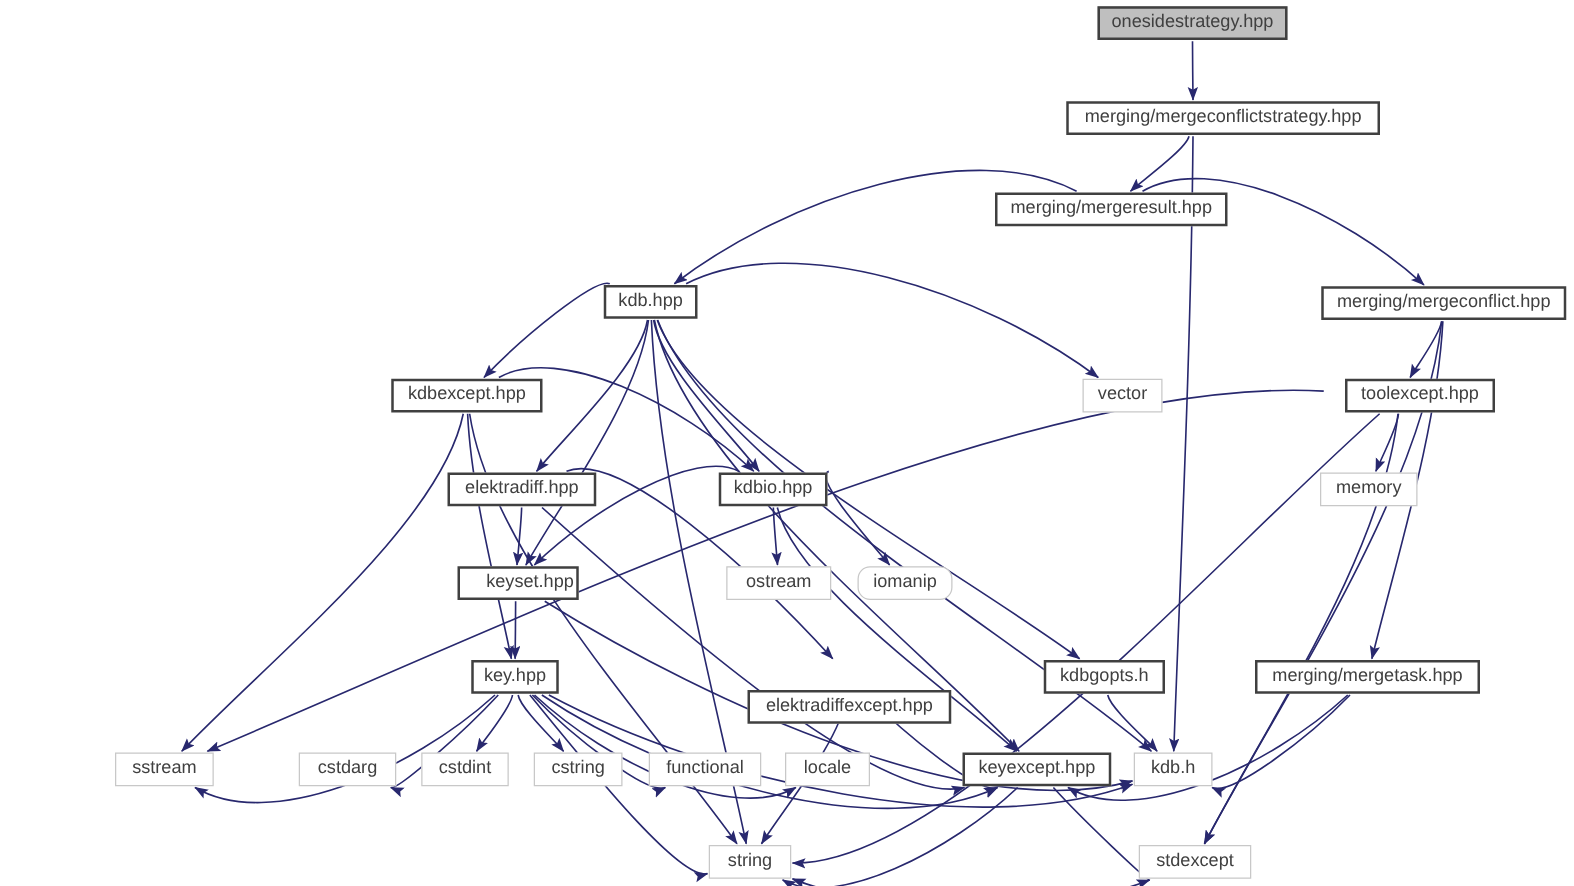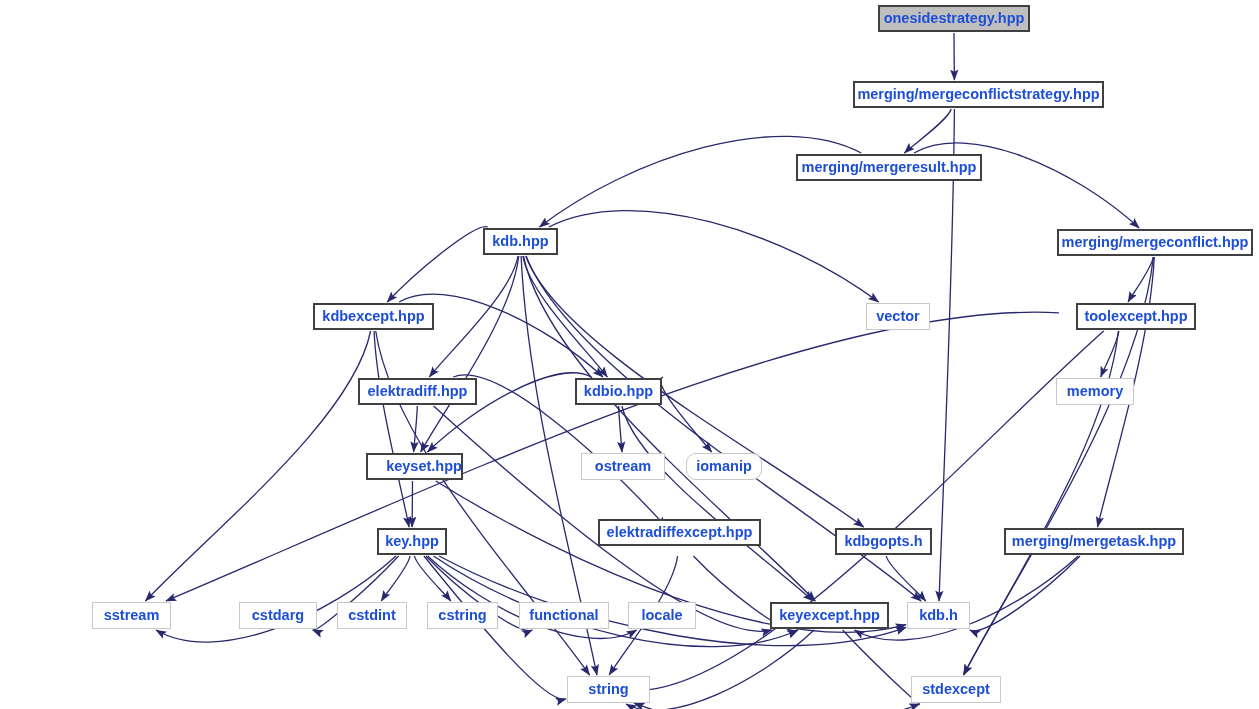--- a/index.html
+++ b/index.html
@@ -27,26 +27,25 @@
   }
   .node {
     position: absolute;
     box-sizing: border-box;
     display: flex;
     align-items: center;
     justify-content: center;
     height: 27px;
     font-size: 14.5px;
     line-height: 1;
-    color: #1d4ed8;
+    color: #404040;
     white-space: nowrap;
     background: #ffffff;
     border: 1px solid #c8c8c8;
     z-index: 5;
-    font-weight: bold;
   }
   .node.hdr {
     border: 2px solid #404040;
     background: #ffffff;
   }
   .node.current {
     border: 2px solid #404040;
     background: #bfbfbf;
   }
   .node-label {
@@ -158,21 +157,21 @@
       </div>
       <div class="node sys" style="left: 581px; top: 453px; width: 84px; align-items: center;">
         <span class="node-label">ostream</span>
       </div>
       <div class="node sys" style="left: 686px; top: 453px; width: 76px; border-radius: 10px;">
         <span class="node-label">iomanip</span>
       </div>
       <div class="node hdr" style="left: 377px; top: 528px; width: 70px;">
         <span class="node-label">key.hpp</span>
       </div>
-      <div class="node hdr" style="left: 598px; top: 519px; width: 163px;">
+      <div class="node hdr" style="left: 598px; top: 552px; width: 163px;">
         <span class="node-label">elektradiffexcept.hpp</span>
       </div>
       <div class="node hdr" style="left: 835px; top: 528px; width: 97px;">
         <span class="node-label">kdbgopts.h</span>
       </div>
       <div class="node hdr" style="left: 1004px; top: 528px; width: 180px;">
         <span class="node-label">merging/mergetask.hpp</span>
       </div>
       <div class="node sys" style="left: 92px; top: 602px; width: 79px;">
         <span class="node-label">sstream</span>
@@ -191,20 +190,20 @@
       </div>
       <div class="node sys" style="left: 628px; top: 602px; width: 68px;">
         <span class="node-label">locale</span>
       </div>
       <div class="node hdr" style="left: 770px; top: 602px; width: 119px;">
         <span class="node-label">keyexcept.hpp</span>
       </div>
       <div class="node sys" style="left: 907px; top: 602px; width: 63px;">
         <span class="node-label">kdb.h</span>
       </div>
-      <div class="node sys" style="left: 567px; top: 676px; width: 83px;">
+      <div class="node sys" style="left: 567px; top: 676px; width: 66px;">
         <span class="node-label">string</span>
       </div>
       <div class="node sys" style="left: 911px; top: 676px; width: 90px;">
         <span class="node-label">stdexcept</span>
       </div>
     </div>
 </div>
 
 </body></html>

